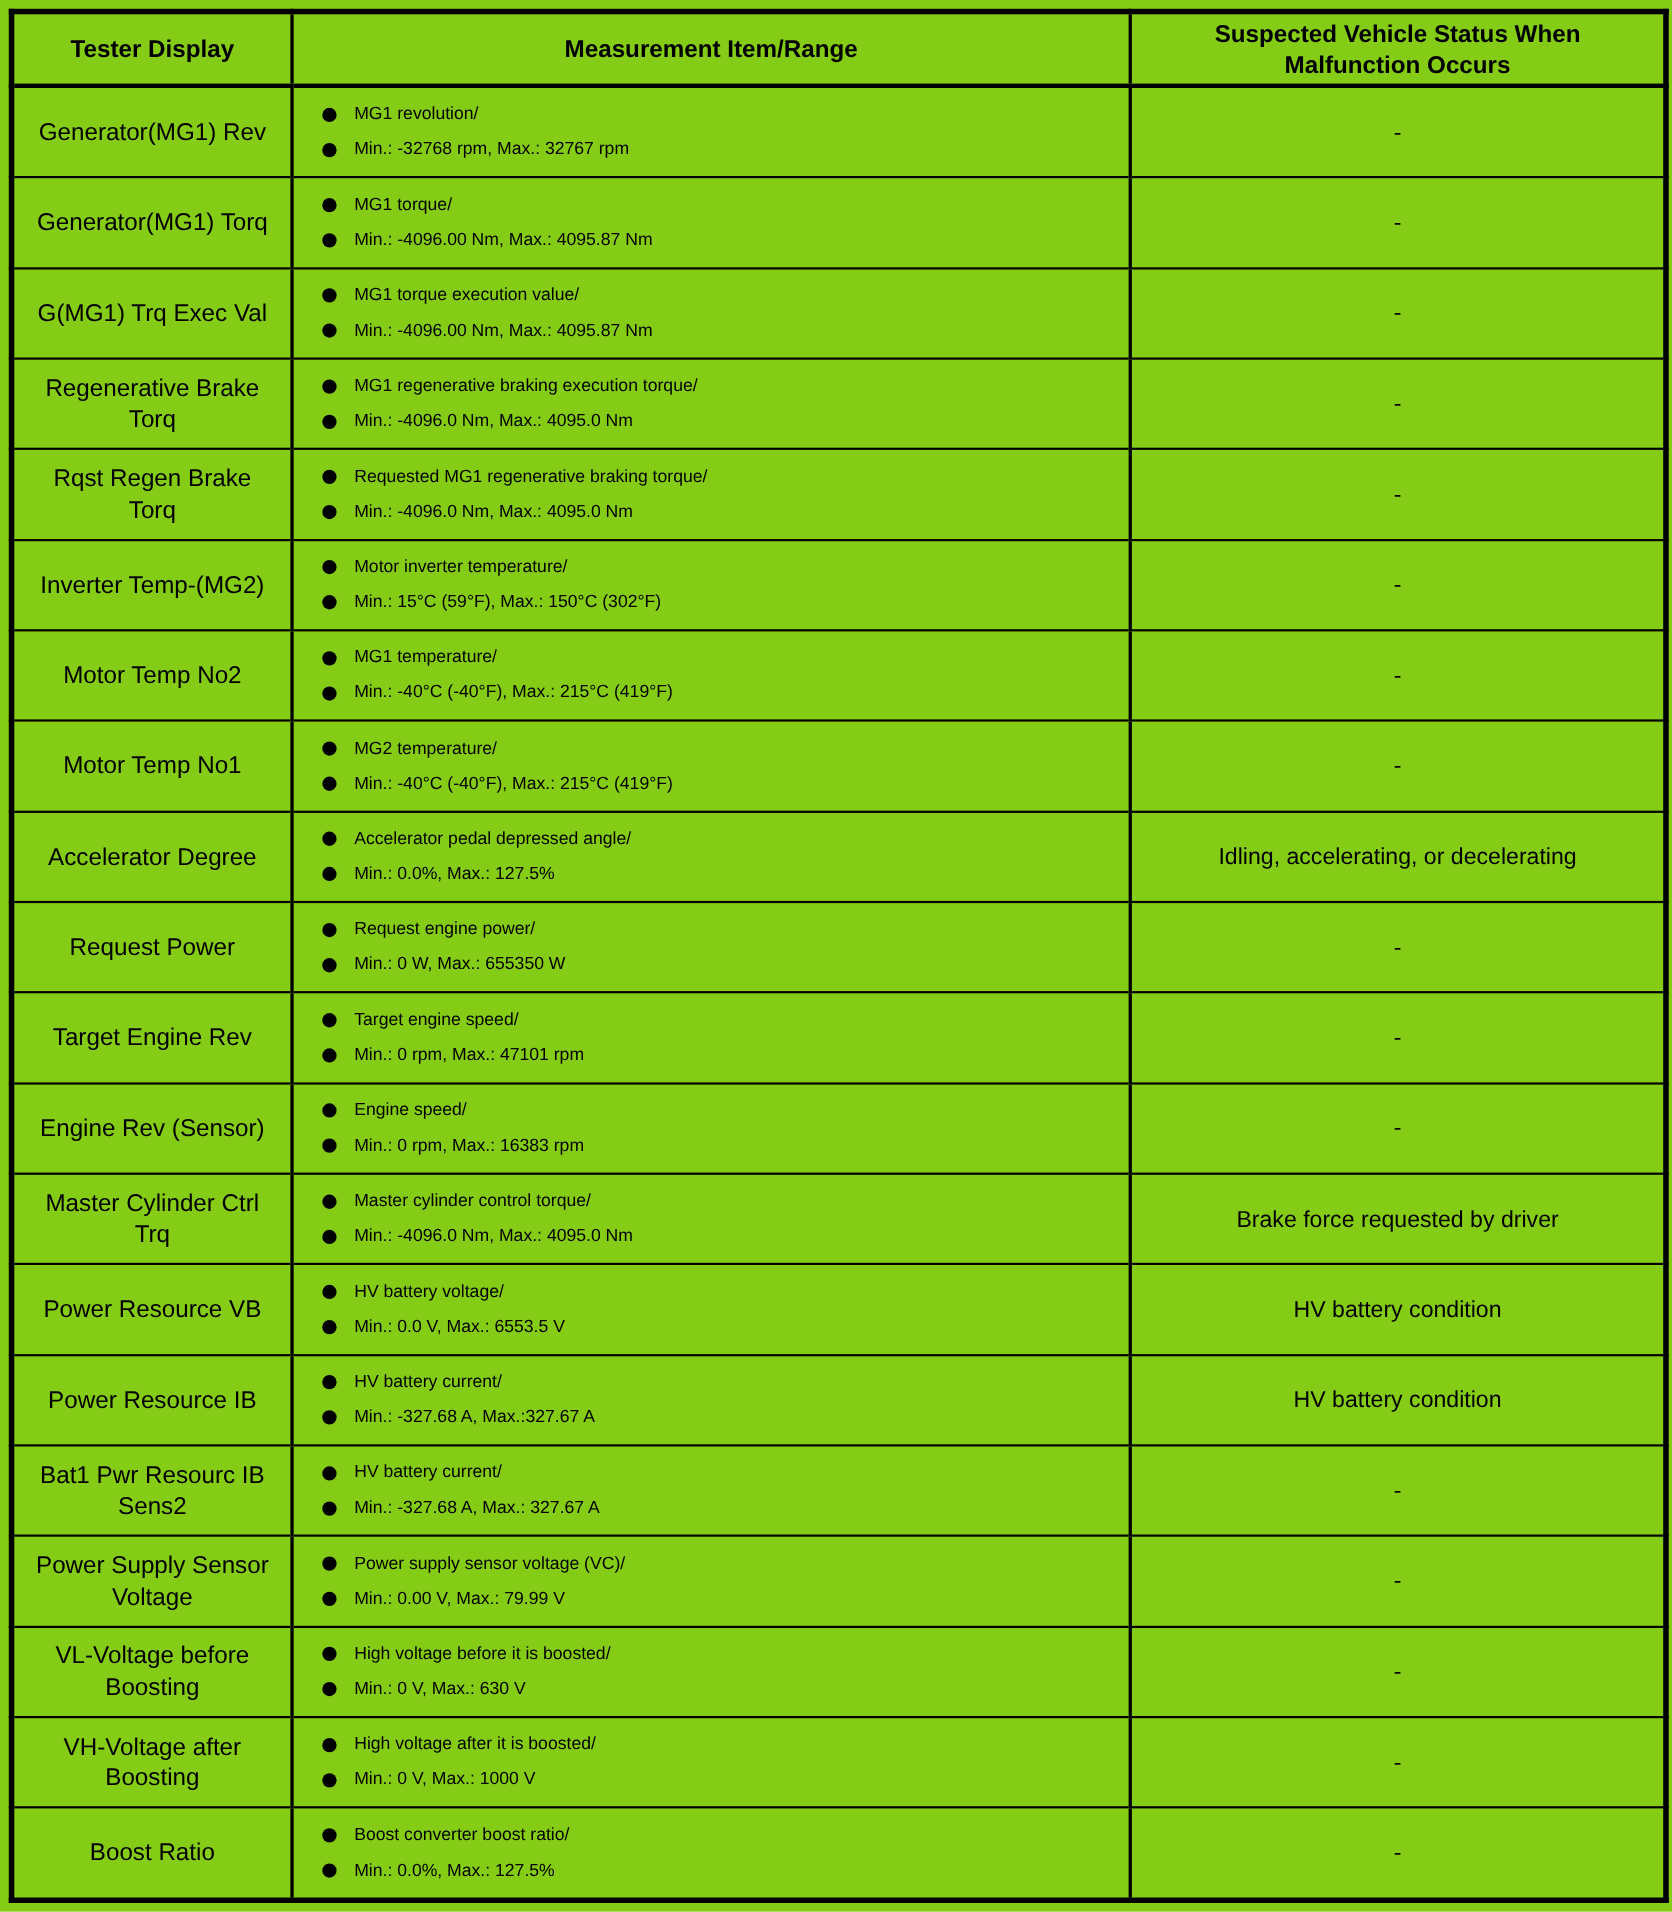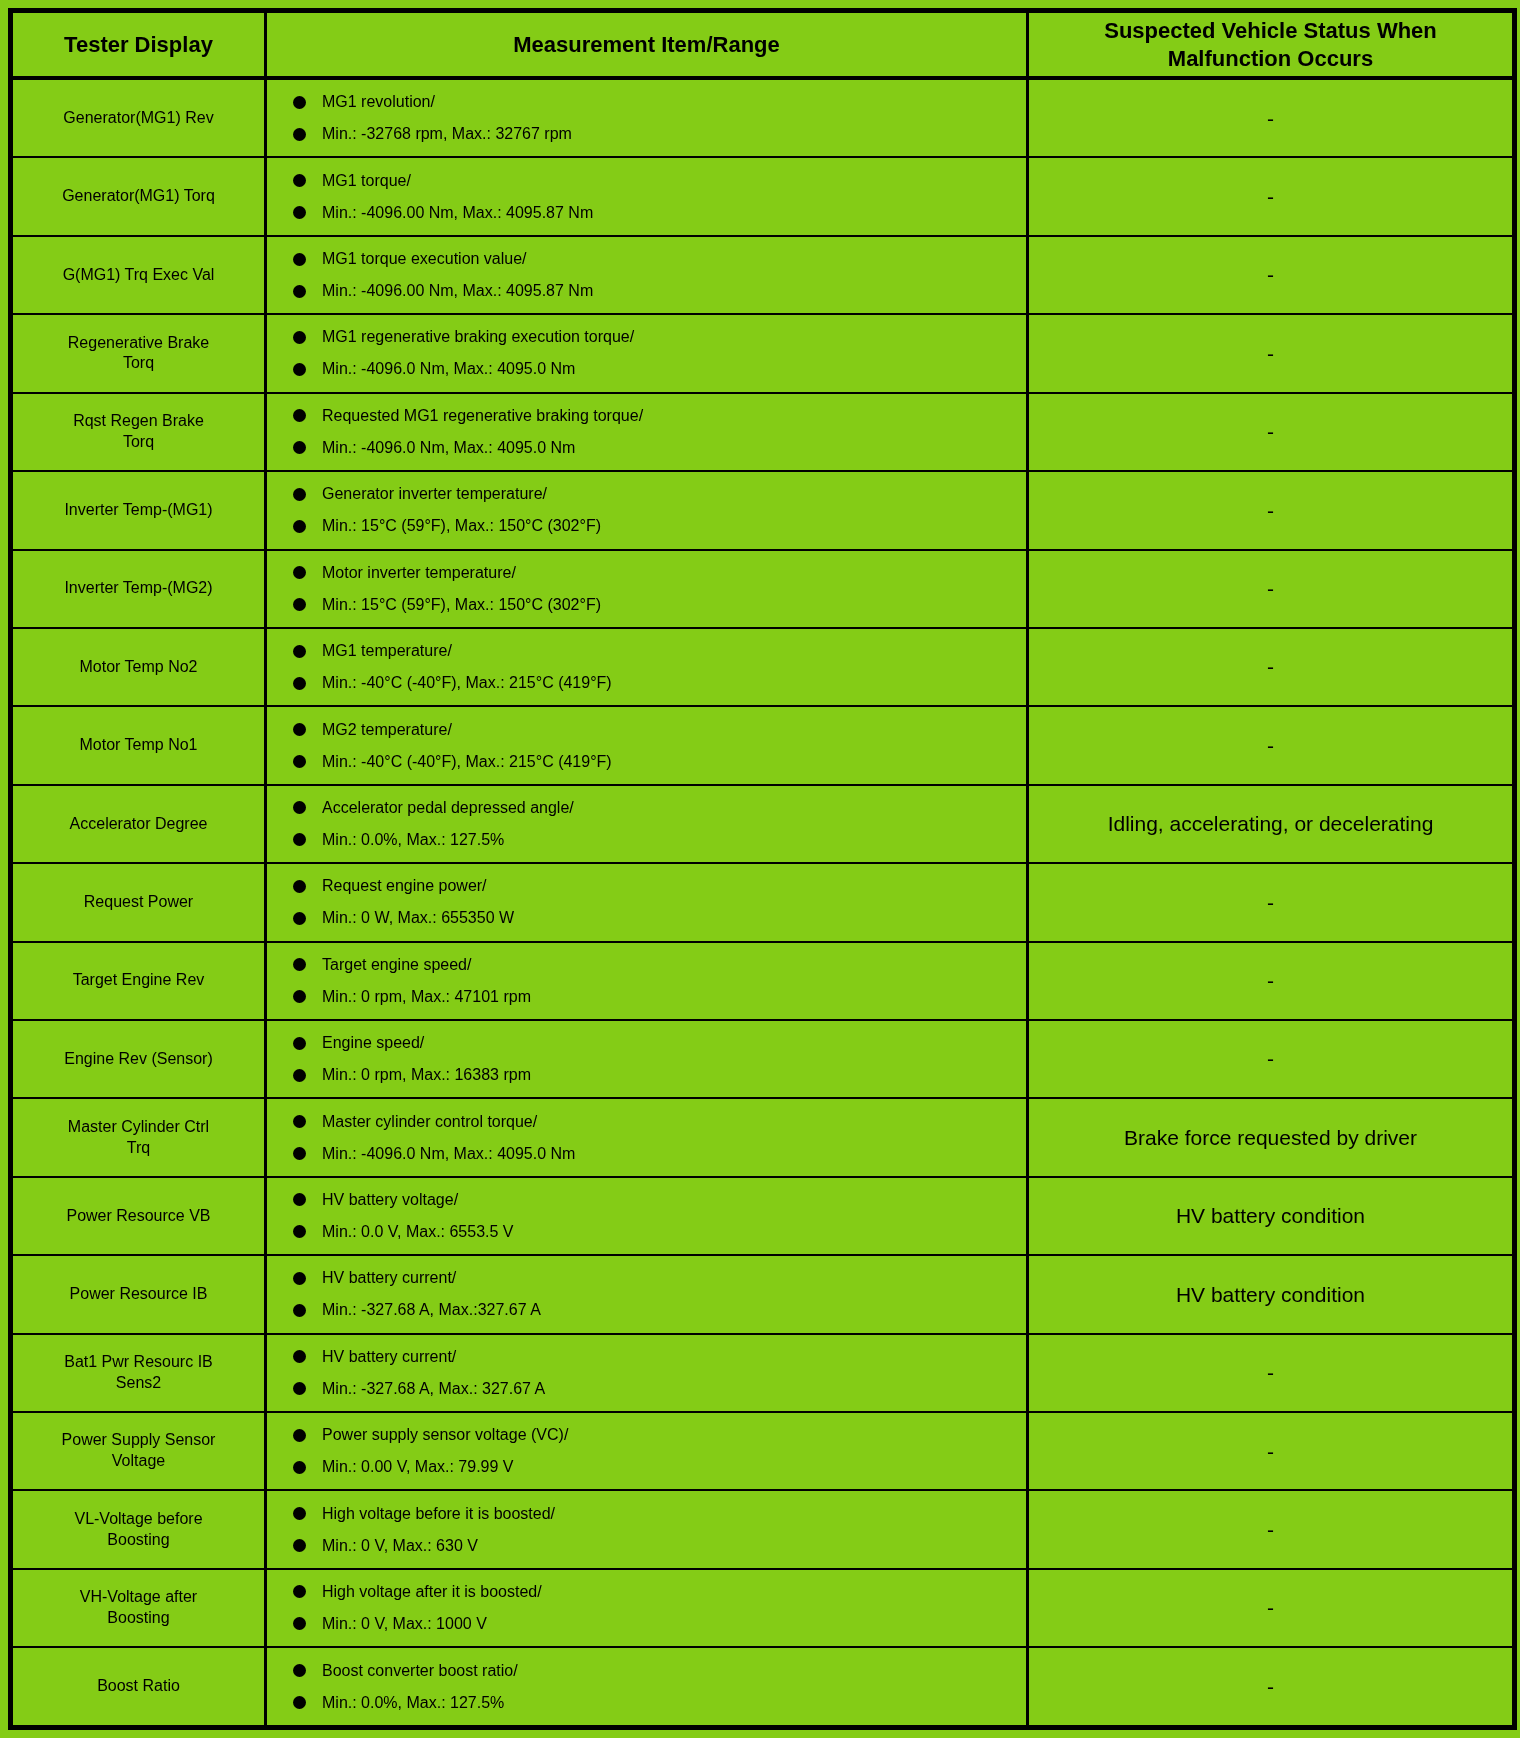--- a/index.html
+++ b/index.html
@@ -39,21 +39,21 @@
     height: 66px;
     line-height: 1.25;
     white-space: pre-line;
     padding: 4px 10px;
   }
   tbody tr {
     height: 73px;
   }
   td.cell-tester {
     text-align: center;
-    font-size: 16px;
+    font-size: 22px;
     line-height: 1.3;
     white-space: pre-line;
     padding: 4px 10px;
   }
   td.cell-measurement {
     padding: 4px 12px 4px 26px;
     font-size: 16px;
   }
   .bullet-line {
     display: flex;
@@ -163,34 +163,20 @@
               <span>Requested MG1 regenerative braking torque/</span>
             </div>
             <div class="bullet-line">
               <span class="bullet"></span>
               <span>Min.: -4096.0 Nm, Max.: 4095.0 Nm</span>
             </div>
           </td>
           <td class="cell-status dash">-</td>
         </tr>
         <tr>
-          <td class="cell-tester">Inverter Temp-(MG1)</td>
-          <td class="cell-measurement">
-            <div class="bullet-line">
-              <span class="bullet"></span>
-              <span>Generator inverter temperature/</span>
-            </div>
-            <div class="bullet-line">
-              <span class="bullet"></span>
-              <span>Min.: 15°C (59°F), Max.: 150°C (302°F)</span>
-            </div>
-          </td>
-          <td class="cell-status dash">-</td>
-        </tr>
-        <tr>
           <td class="cell-tester">Inverter Temp-(MG2)</td>
           <td class="cell-measurement">
             <div class="bullet-line">
               <span class="bullet"></span>
               <span>Motor inverter temperature/</span>
             </div>
             <div class="bullet-line">
               <span class="bullet"></span>
               <span>Min.: 15°C (59°F), Max.: 150°C (302°F)</span>
             </div>

